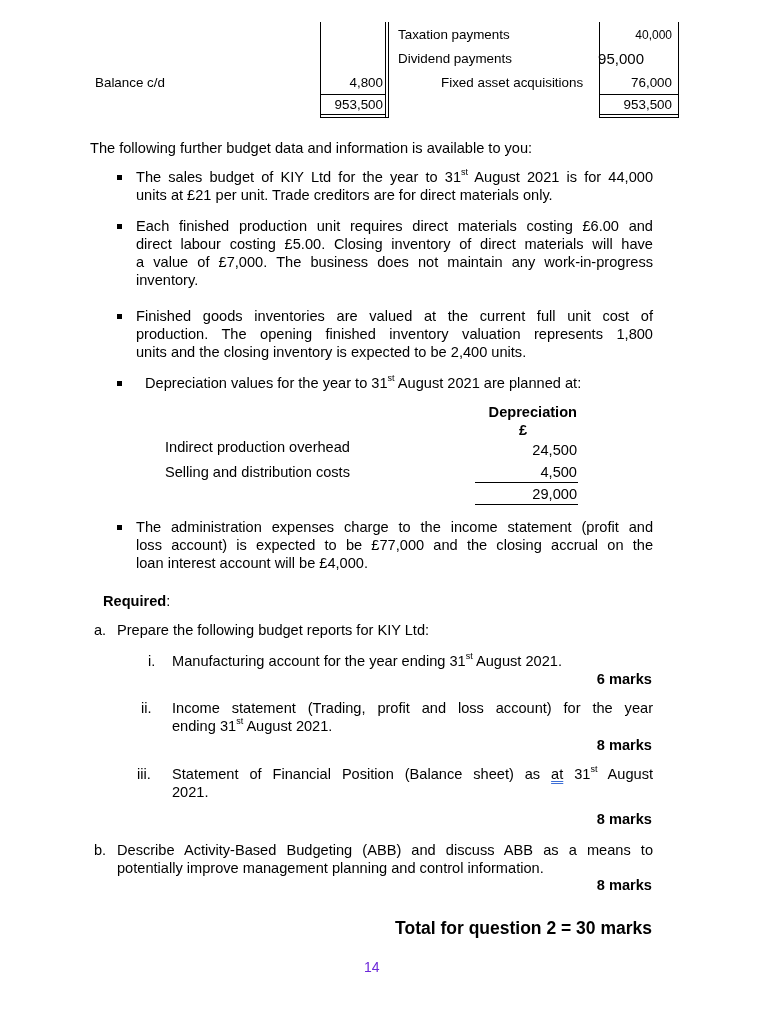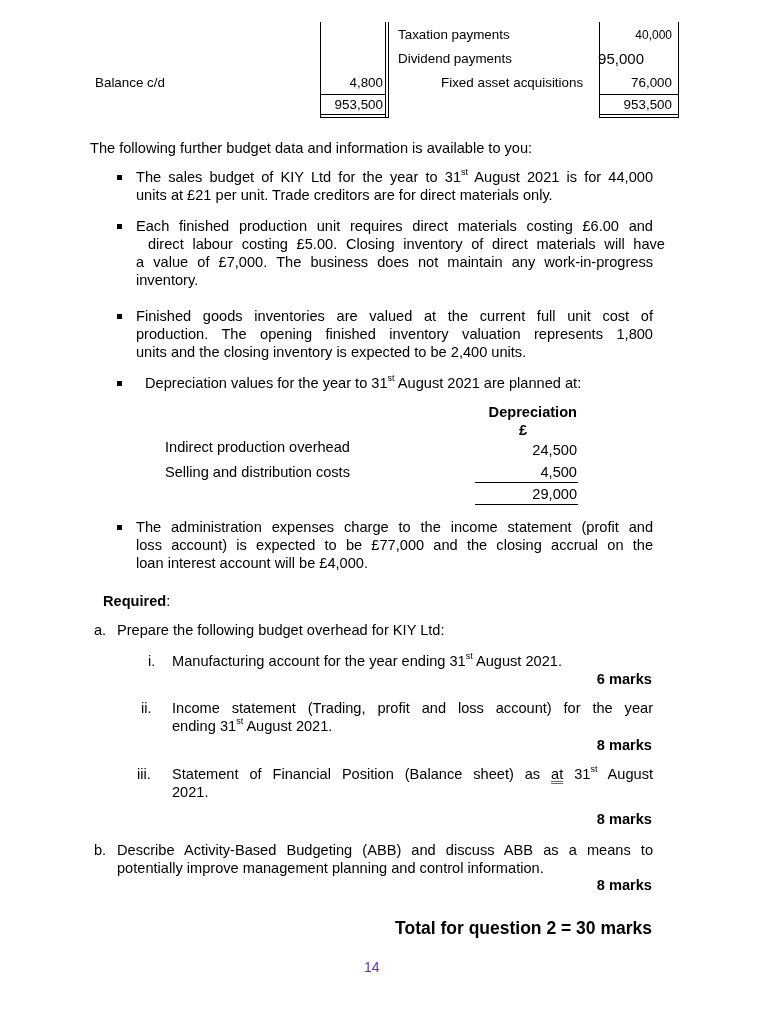--- a/index.html
+++ b/index.html
@@ -52,21 +52,21 @@
 </div>
 
 <div class="line" style="left:90px; top:139px;">The following further budget data and information is available to you:</div>
 
 <div class="bullet" style="left:117px; top:175px;"></div>
 <div class="line" style="left:136px; top:168px; width:517px; text-align:justify; text-align-last:justify;"><span>The sales budget of KIY Ltd for the year to 31</span><sup>st</sup><span> August 2021 is for 44,000</span></div>
 <div class="line" style="left:136px; top:186px;">units at £21 per unit. Trade creditors are for direct materials only.</div>
 
 <div class="bullet" style="left:117px; top:224px;"></div>
 <div class="line" style="left:136px; top:217px; width:517px; text-align:justify; text-align-last:justify;">Each finished production unit requires direct materials costing £6.00 and</div>
-<div class="line" style="left:148px; top:235px; width:517px; text-align:justify; text-align-last:justify;">direct labour costing £5.00. Closing inventory of direct materials will have</div>
+<div class="line" style="left:136px; top:235px; width:517px; text-align:justify; text-align-last:justify;">direct labour costing £5.00. Closing inventory of direct materials will have</div>
 <div class="line" style="left:136px; top:253px; width:517px; text-align:justify; text-align-last:justify;">a value of £7,000. The business does not maintain any work-in-progress</div>
 <div class="line" style="left:136px; top:271px;">inventory.</div>
 
 <div class="bullet" style="left:117px; top:314px;"></div>
 <div class="line" style="left:136px; top:307px; width:517px; text-align:justify; text-align-last:justify;">Finished goods inventories are valued at the current full unit cost of</div>
 <div class="line" style="left:136px; top:325px; width:517px; text-align:justify; text-align-last:justify;">production. The opening finished inventory valuation represents 1,800</div>
 <div class="line" style="left:136px; top:343px;">units and the closing inventory is expected to be 2,400 units.</div>
 
 <div class="bullet" style="left:117px; top:381px;"></div>
 <div class="line" style="left:145px; top:374px;"><span>Depreciation values for the year to 31</span><sup>st</sup><span> August 2021 are planned at:</span></div>
@@ -87,21 +87,21 @@
 </div>
 
 <div class="bullet" style="left:117px; top:525px;"></div>
 <div class="line" style="left:136px; top:518px; width:517px; text-align:justify; text-align-last:justify;">The administration expenses charge to the income statement (profit and</div>
 <div class="line" style="left:136px; top:536px; width:517px; text-align:justify; text-align-last:justify;">loss account) is expected to be £77,000 and the closing accrual on the</div>
 <div class="line" style="left:136px; top:554px;">loan interest account will be £4,000.</div>
 
 <div class="line" style="left:103px; top:592px;"><span class="b">Required</span><span>:</span></div>
 
 <div class="line" style="left:94px; top:621px;">a.</div>
-<div class="line" style="left:117px; top:621px;">Prepare the following budget overhead for KIY Ltd:</div>
+<div class="line" style="left:117px; top:621px;">Prepare the following budget reports for KIY Ltd:</div>
 
 <div class="line" style="left:148px; top:652px;">i.</div>
 <div class="line" style="left:172px; top:652px;"><span>Manufacturing account for the year ending 31</span><sup>st</sup><span> August 2021.</span></div>
 <div class="line b r" style="left:520px; width:132px; top:670px;">6 marks</div>
 
 <div class="line" style="left:141px; top:699px;">ii.</div>
 <div class="line" style="left:172px; top:699px; width:481px; text-align:justify; text-align-last:justify;">Income statement (Trading, profit and loss account) for the year</div>
 <div class="line" style="left:172px; top:717px;"><span>ending 31</span><sup>st</sup><span> August 2021.</span></div>
 <div class="line b r" style="left:520px; width:132px; top:736px;">8 marks</div>
 

